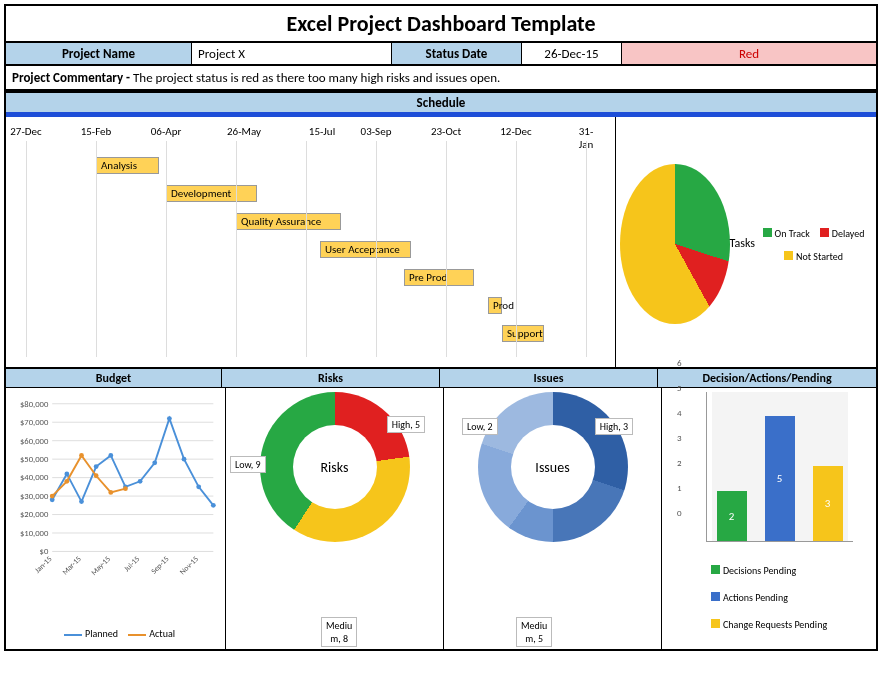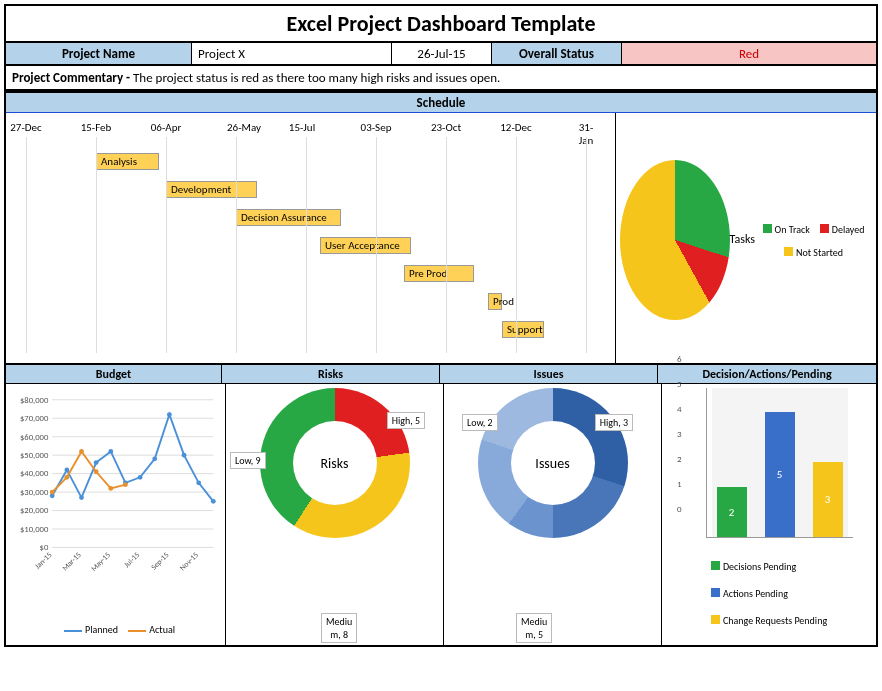--- a/index.html
+++ b/index.html
@@ -14,21 +14,21 @@
   }
   .hdr-row { display: flex; border-bottom: 2px solid #000; }
   .hdr-row > div { border-right: 1px solid #000; padding: 3px 6px; display:flex; align-items:center; justify-content:center; font-size:13px; }
   .hdr-row > div:last-child { border-right: none; }
   .lbl { background: #b4d3ea; font-weight: bold; }
   .red-cell { background: #f8c5c5; color: #c00; text-align:center; font-size:14px; }
   .commentary { padding: 4px 6px; font-size: 13px; border-bottom:2px solid #000; }
   .commentary b { font-weight: bold; text-align: center; }
   .section-hdr {
     background: #b4d3ea; font-weight: bold; text-align: center;
-    padding: 2px 0; border-top:2px solid #000; border-bottom:1px solid #1d4ed8; font-size:13px;
+    padding: 2px 0; border-top:2px solid #000; border-bottom:5px solid #1d4ed8; font-size:13px;
   }
   .schedule-wrap { display:flex; }
   .gantt { flex: 0 0 610px; position: relative; height: 250px; border-right:1px solid #000;}
   .gantt-axis { position:absolute; top:8px; left:0; right:0; font-size:11px; }
   .gantt-tick { position:absolute; top:0; text-align:center; transform:translateX(-50%); }
   .gantt-line { position:absolute; top:24px; bottom:10px; width:1px; background:#ddd; }
   .gantt-bars { position:absolute; top:40px; left:0; right:0; }
   .gantt-bar { position:absolute; background:#ffd257; border:1px solid #999; font-size:11px; padding:1px 4px; white-space:nowrap; }
   .pie-side { flex:1; display:flex; flex-direction:row; align-items:center; justify-content:center; padding:4px; }
   .pie { width:160px; height:160px; border-radius:50%; margin-top:4px; }
@@ -70,48 +70,48 @@
 </head>
 <body>
 
 <div class="dashboard">
 
   <div class="title">Excel Project Dashboard Template</div>
 
   <div class="hdr-row">
     <div class="lbl" style="width:186px">Project Name</div>
     <div style="width:200px; justify-content:flex-start">Project X</div>
-    <div style="width:100px">26-Jul-15</div>
-    <div class="lbl" style="width:130px">Overall Status</div>
+    <div class="lbl" style="width:130px">Status Date</div>
+    <div style="width:100px">26-Dec-15</div>
     <div class="red-cell" style="flex:1">Red</div>
   </div>
 
   <div class="commentary">
     <b>Project Commentary - </b><span>The project status is red as there too many high risks and issues open.</span>
   </div>
 
   <div class="section-hdr">Schedule</div>
 
   <div class="schedule-wrap">
     <div class="gantt">
       <div class="gantt-axis" id="gantt-axis">
           <div class="gantt-tick" style="left: 20px;">27-Dec</div>
           <div class="gantt-tick" style="left: 90px;">15-Feb</div>
           <div class="gantt-tick" style="left: 160px;">06-Apr</div>
           <div class="gantt-tick" style="left: 238px;">26-May</div>
-          <div class="gantt-tick" style="left: 296px;">15-Jul</div>
+          <div class="gantt-tick" style="left: 316px;">15-Jul</div>
           <div class="gantt-tick" style="left: 370px;">03-Sep</div>
           <div class="gantt-tick" style="left: 440px;">23-Oct</div>
           <div class="gantt-tick" style="left: 510px;">12-Dec</div>
           <div class="gantt-tick" style="left: 580px;">31-Jan</div>
         </div>
       <div class="gantt-bars" id="gantt-bars">
           <div class="gantt-bar" style="left: 90px; width: 63px; top: 0px;">Analysis</div>
           <div class="gantt-bar" style="left: 160px; width: 91px; top: 28px;">Development</div>
-          <div class="gantt-bar" style="left: 230px; width: 105px; top: 56px;">Decision Assurance</div>
+          <div class="gantt-bar" style="left: 230px; width: 105px; top: 56px;">Quality Assurance</div>
           <div class="gantt-bar" style="left: 314px; width: 91px; top: 84px;">User Acceptance</div>
           <div class="gantt-bar" style="left: 398px; width: 70px; top: 112px;">Pre Prod</div>
           <div class="gantt-bar" style="left: 482px; width: 14px; top: 140px;">Prod</div>
           <div class="gantt-bar" style="left: 496px; width: 42px; top: 168px;">Support</div>
         </div>
     <div class="gantt-line" style="left: 20px;"></div>
         <div class="gantt-line" style="left: 90px;"></div>
         <div class="gantt-line" style="left: 160px;"></div>
         <div class="gantt-line" style="left: 230px;"></div>
         <div class="gantt-line" style="left: 300px;"></div>

